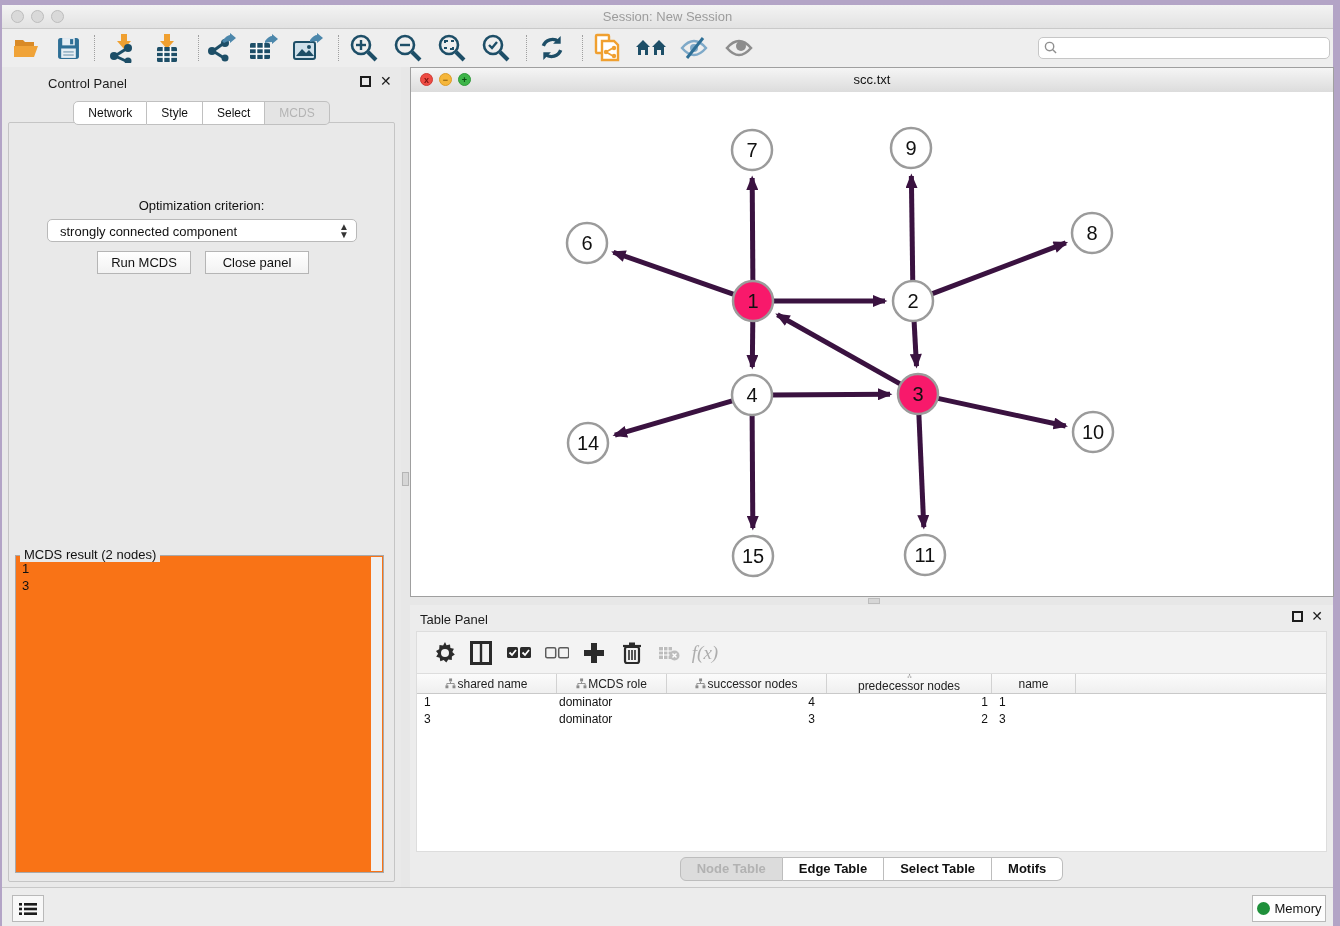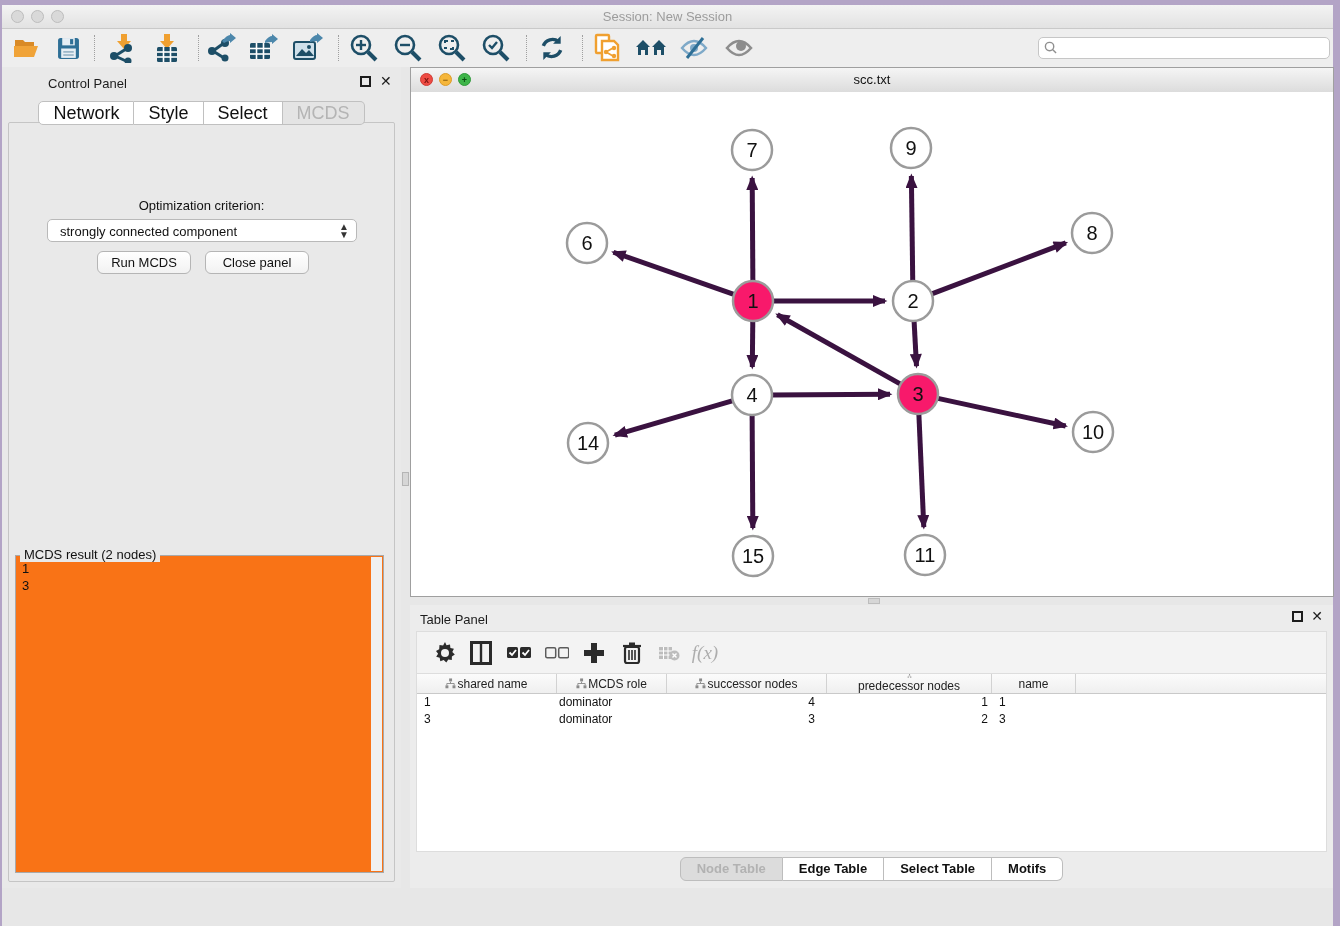--- a/index.html
+++ b/index.html
@@ -18,28 +18,28 @@
   #search-box svg{position:absolute;left:5px;top:3px;}
   #search-input{position:absolute;left:22px;top:1px;width:260px;height:16px;border:none;outline:none;font-size:12px;background:transparent;}
   
   #control-panel{position:absolute;top:62px;left:0;width:399px;bottom:38px;background:#e9e9e9;}
   #cp-header{position:absolute;top:0;left:0;right:0;height:30px;}
   #cp-title{position:absolute;left:14px;top:9px;font-size:13px;color:#1c1c1c;margin-left:32px;}
   .panel-float{position:absolute;top:9px;width:11px;height:11px;border:2px solid #1c1c1c;box-sizing:border-box;}
   .panel-close{position:absolute;top:7px;font-size:14px;font-weight:bold;color:#1c1c1c;line-height:14px;}
   .cp-body{position:absolute;left:6px;right:6px;top:55px;bottom:6px;background:#e9e9e9;border:1px solid #c5c5c5;border-radius:2px;}
   .tabs-row{position:absolute;top:34px;left:0;right:0;display:flex;justify-content:center;z-index:5;}
-  .tab{height:22px;line-height:22px;padding:0 14px;font-size:18px;background:#fff;border:1px solid #c0c0c0;border-left:none;color:#111;text-align:right;}
+  .tab{height:22px;line-height:22px;padding:0 14px;font-size:12px;background:#fff;border:1px solid #c0c0c0;border-left:none;color:#111;text-align:right;}
   .tab:first-child{border-left:1px solid #c0c0c0;border-radius:5px 0 0 5px;}
   .tab:last-child{border-radius:0 5px 5px 0;}
   .tab.active{background:#e4e4e4;color:#b4b4b4;}
   #opt-label{position:absolute;top:75px;left:0;right:0;text-align:center;font-size:13px;color:#111;}
   #criterion-select{position:absolute;top:96px;left:38px;width:310px;height:23px;background:#fff;border:1px solid #b9b9b9;border-radius:5px;font-size:13px;line-height:23px;padding-left:12px;box-sizing:border-box;color:#111;}
   #criterion-stepper{position:absolute;right:7px;top:3px;font-size:10px;color:#333;line-height:8px;text-align:center;}
-  .mac-btn{position:absolute;top:128px;height:23px;background:linear-gradient(#ffffff,#f2f2f2);border:1px solid #b5b5b5;border-radius:6px;font-size:13px;color:#111;text-align:center;line-height:21px;box-sizing:border-box;}
+  .mac-btn{position:absolute;top:128px;height:23px;background:linear-gradient(#ffffff,#f2f2f2);border:1px solid #b5b5b5;border-radius:0;font-size:13px;color:#111;text-align:center;line-height:21px;box-sizing:border-box;}
   #result-box{position:absolute;left:6px;right:10px;top:432px;bottom:8px;border:1px solid #a9a9a9;background:#f97316;}
   #result-legend{position:absolute;top:-9px;left:4px;background:#e9e9e9;padding:0 4px;font-size:13px;color:#111;}
   #result-lines{position:absolute;left:6px;top:4px;font-size:13px;color:#111;line-height:17px;white-space:pre;}
   #result-scroll{position:absolute;right:1px;top:1px;bottom:1px;width:11px;background:#f0f0f0;}
   
   #v-splitter{position:absolute;top:62px;left:399px;width:9px;bottom:38px;background:#e7e7e7;}
   #v-handle{position:absolute;top:405px;left:1px;width:7px;height:14px;background:#d6d6d6;border:1px solid #b5b5b5;box-sizing:border-box;}
   #h-splitter{position:absolute;left:408px;right:0;top:592px;height:8px;background:#e7e7e7;}
   #h-handle{position:absolute;left:458px;top:1px;width:12px;height:6px;background:#d6d6d6;border:1px solid #bdbdbd;box-sizing:border-box;}
   
@@ -488,14 +488,32 @@
     </div>
 
     <div id="tp-tabs">
       <span class="tp-tab active">Node Table</span>
       <span class="tp-tab">Edge Table</span>
       <span class="tp-tab">Select Table</span>
       <span class="tp-tab">Motifs</span>
     </div>
   </div>
 
+  <div id="status-bar">
+    <span id="menu-btn">
+      <svg width="18" height="14" viewBox="0 0 18 14">
+          <g fill="#1c1c1c">
+            <rect x="0" y="1" width="3" height="2.6"></rect>
+            <rect x="5" y="1" width="13" height="2.6"></rect>
+            <rect x="0" y="5.7" width="3" height="2.6"></rect>
+            <rect x="5" y="5.7" width="13" height="2.6"></rect>
+            <rect x="0" y="10.4" width="3" height="2.6"></rect>
+            <rect x="5" y="10.4" width="13" height="2.6"></rect>
+          </g>
+        </svg>
+    </span>
+    <span id="memory-btn">
+      <span id="memory-dot"></span>
+      <span>Memory</span>
+    </span>
+  </div>
 
 </div>
 
 </body></html>

